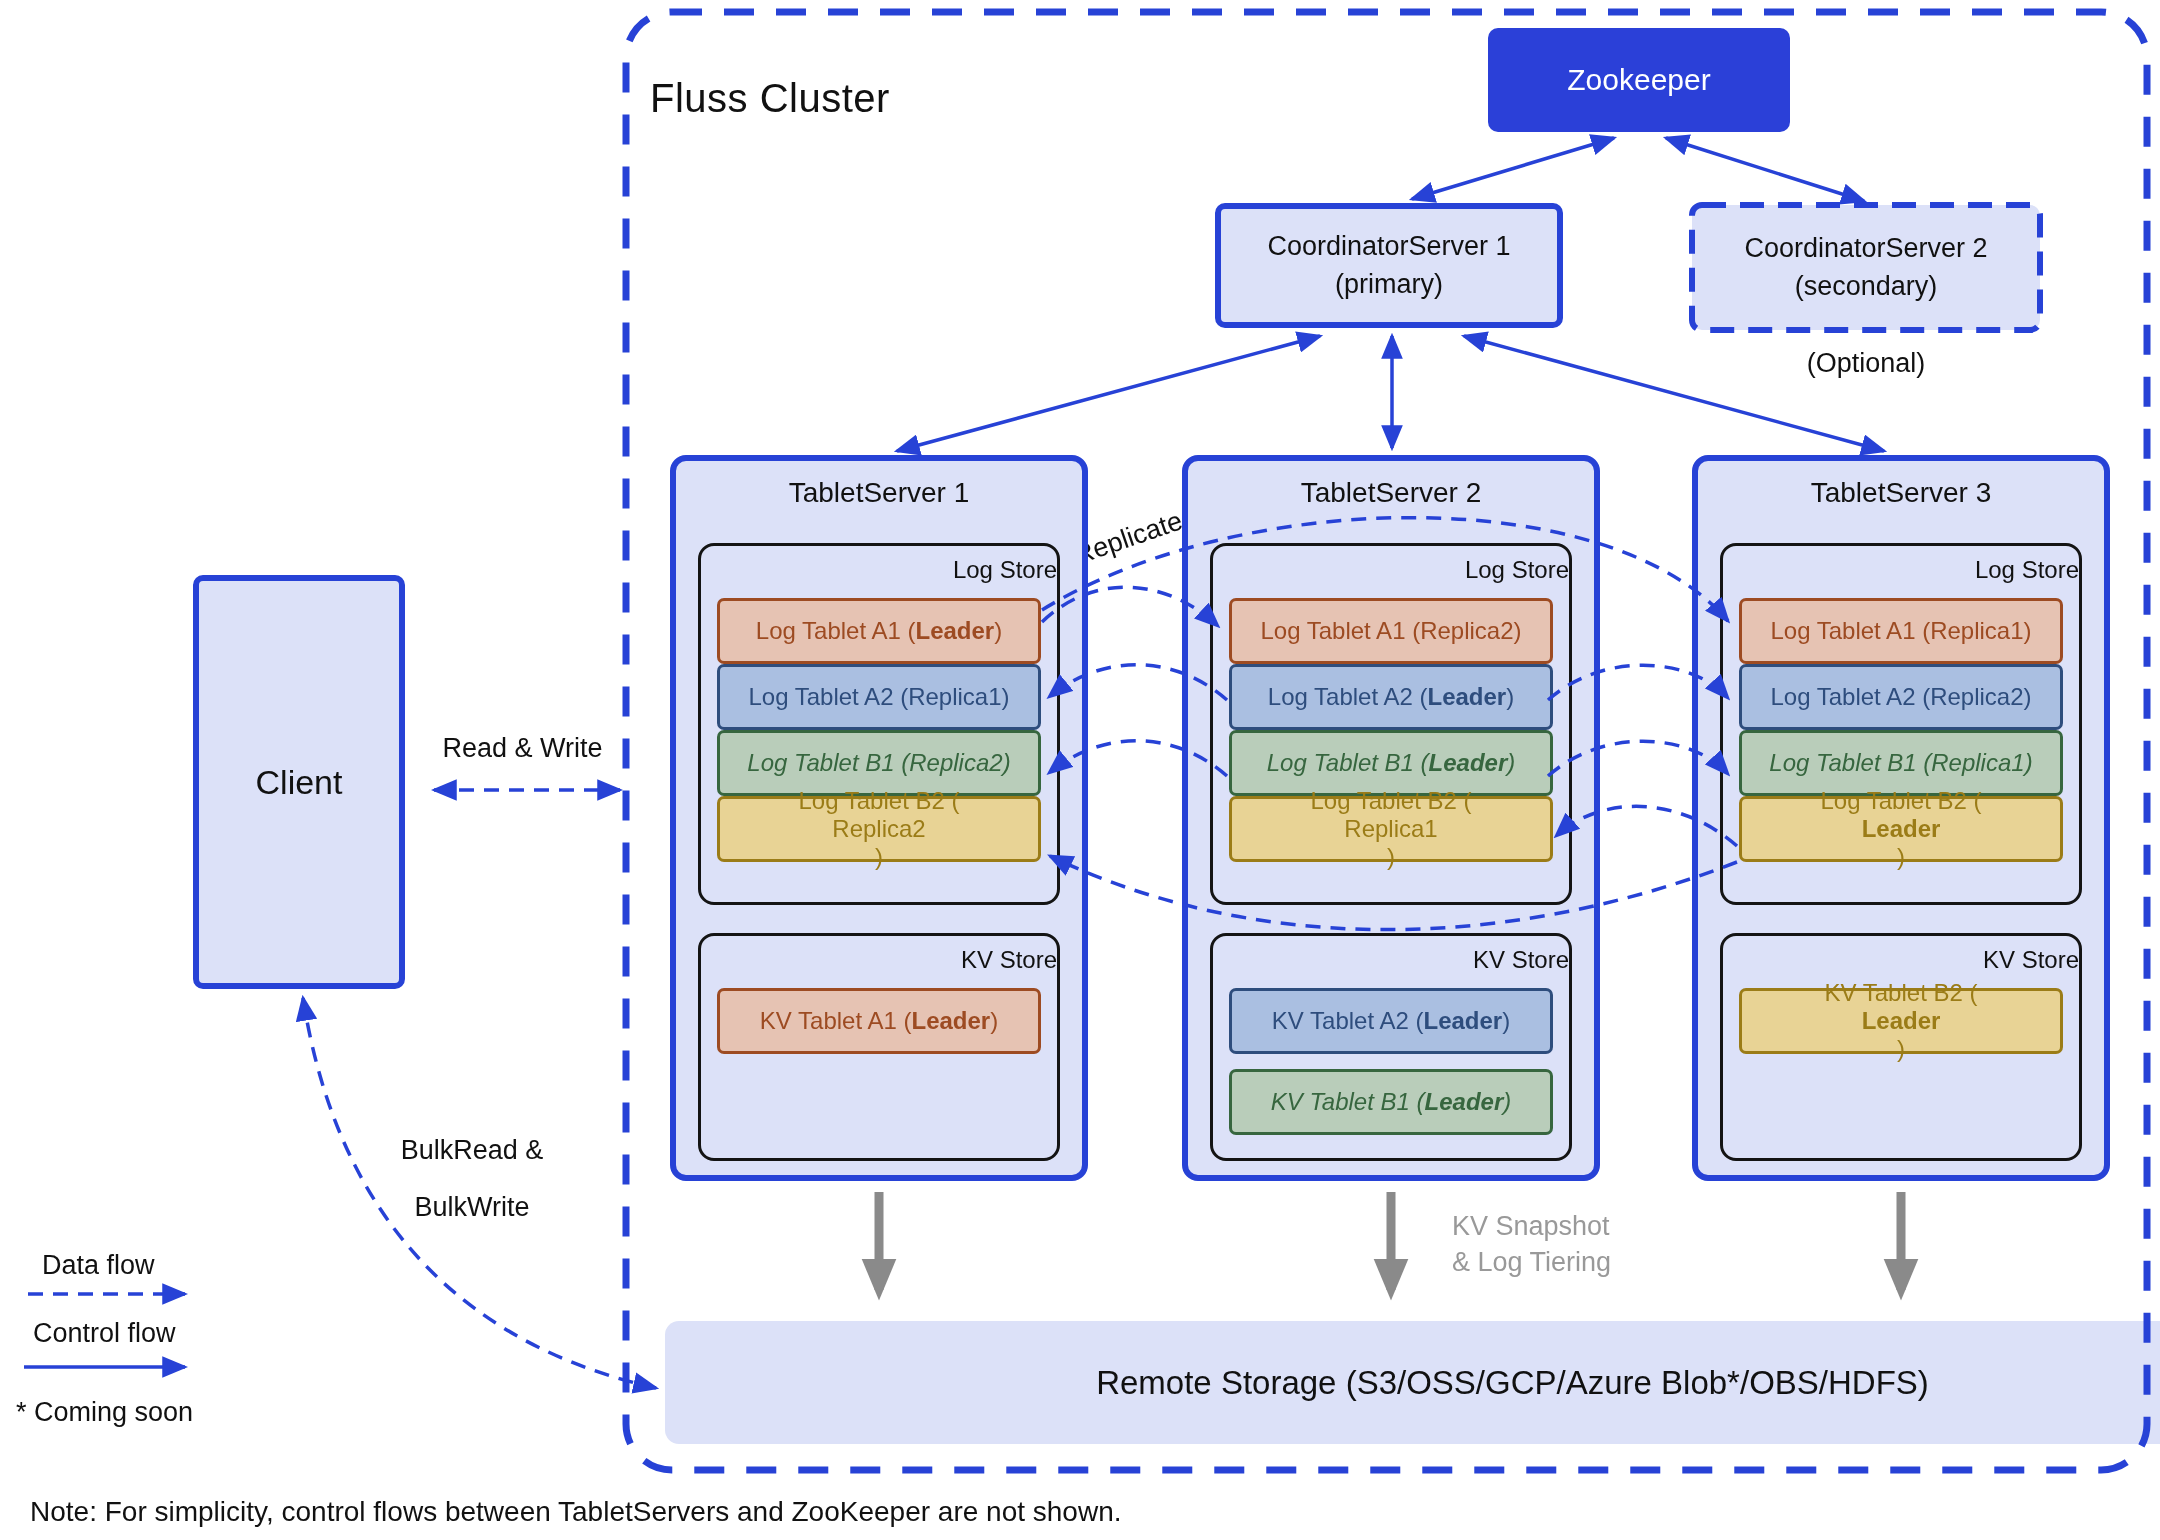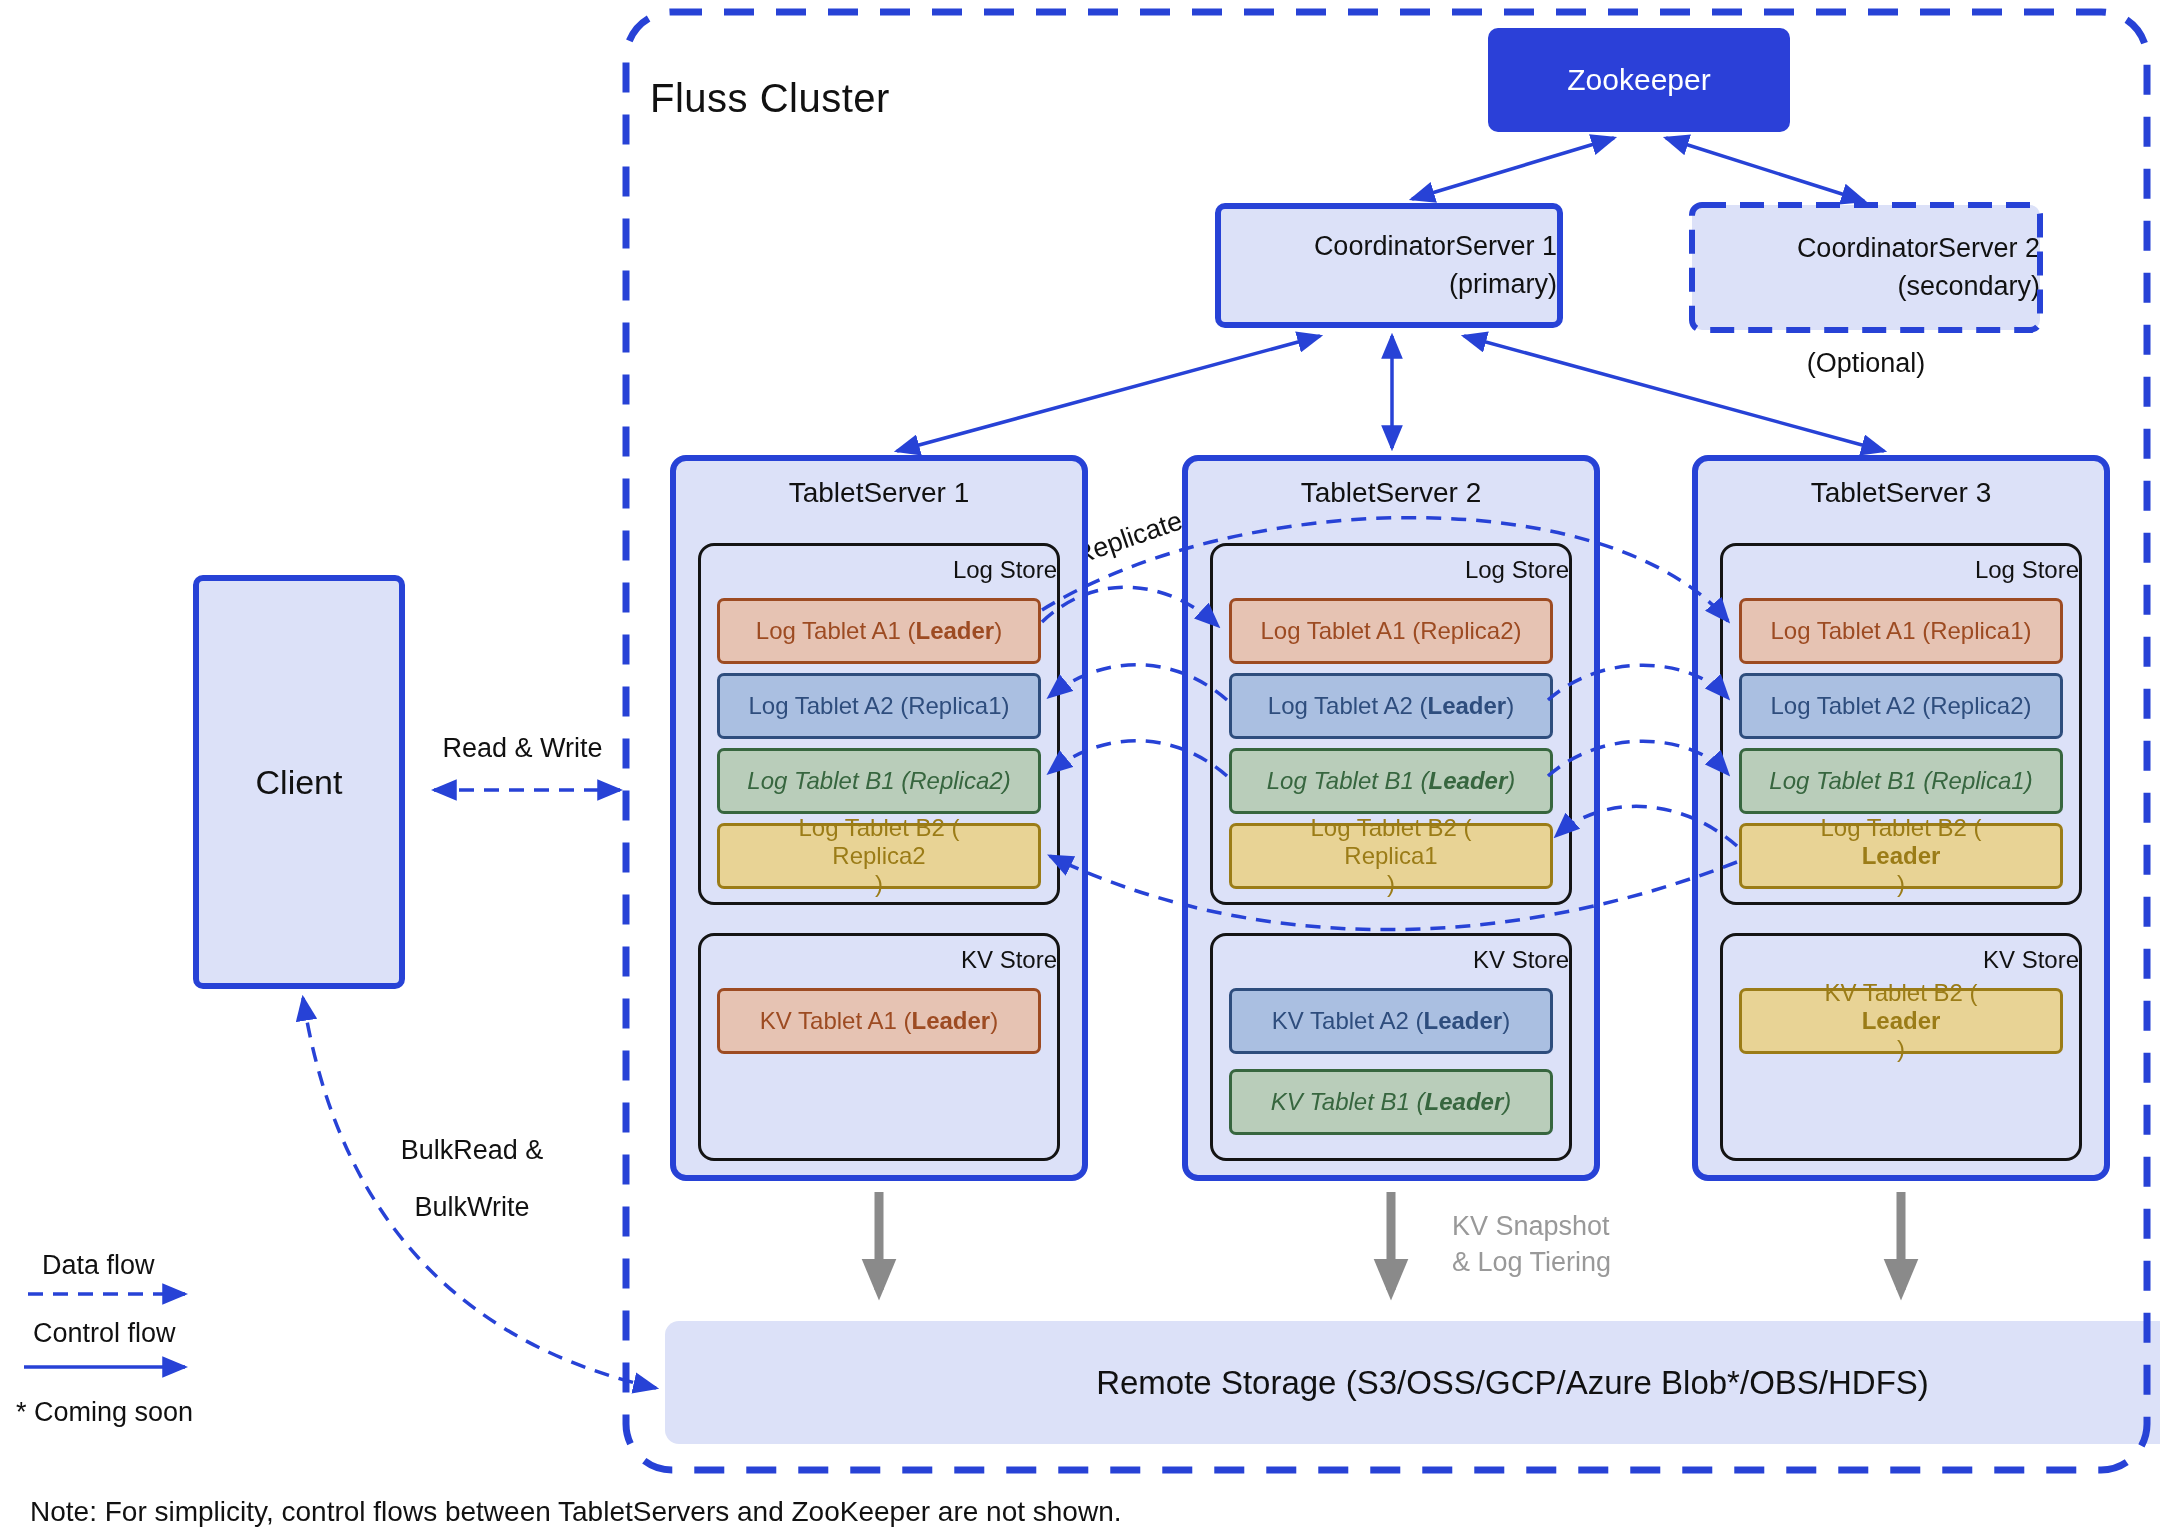--- a/index.html
+++ b/index.html
@@ -3,21 +3,21 @@
 <meta charset="utf-8">
 <style>
   html,body{margin:0;padding:0;background:#ffffff;}
   .stage{
     position:relative;width:2160px;height:1540px;background:#ffffff;
     font-family:"Liberation Sans", sans-serif;color:#111;overflow:hidden;
   }
   .abs{position:absolute;}
   .lbl{position:absolute;font-size:27px;color:#111;}
   .center-flex{display:flex;align-items:center;justify-content:center;}
-  .col-flex{display:flex;flex-direction:column;align-items:flex-end;justify-content:center;}
+  .col-flex{display:flex;flex-direction:column;align-items:center;justify-content:center;}
 
   #fluss-title{left:650px;top:76px;font-size:40px;font-weight:500;letter-spacing:.5px;}
 
   #zookeeper{
     left:1488px;top:28px;width:302px;height:104px;border-radius:10px;
     background:#2b40d8;color:#fff;font-size:30px;
   }
   #coordinator1{
     left:1215px;top:203px;width:348px;height:125px;border-radius:10px;
     background:#dce1f8;border:6px solid #2742d6;box-sizing:border-box;
@@ -45,21 +45,21 @@
   }
   .ts-title{position:absolute;top:16px;left:0;right:0;text-align:center;font-size:28px;}
   .store{
     position:absolute;left:22px;width:362px;background:#dce1f8;
     border:3px solid #141414;border-radius:16px;box-sizing:border-box;
   }
   .store.log{top:82px;height:362px;}
   .store.kv{top:472px;height:228px;}
   .store-title{position:absolute;top:10px;left:0;right:0;text-align:right;font-size:24px;}
   .tablets{position:absolute;left:16px;right:16px;top:52px;display:flex;flex-direction:column;}
-  .store.log .tablets{gap:9px;}
+  .store.log .tablets{}
   .store.kv .tablets{gap:15px;}
   .tablet{
     height:66px;border:3px solid;border-radius:7px;box-sizing:border-box;
     display:flex;align-items:center;justify-content:center;font-size:24px;white-space:pre;
   }
   .t-red   {background:#e6c3b3;border-color:#9d4b22;color:#9d4b22;}
   .t-blue  {background:#aabfe1;border-color:#2e4d7d;color:#2e4d7d;}
   .t-green {background:#b9cdba;border-color:#37663f;color:#37663f;font-style:italic;}
   .t-yellow{background:#e8d395;border-color:#9b7c17;color:#9b7c17;flex-direction:column;}
   .role.bold{font-weight:700;}

